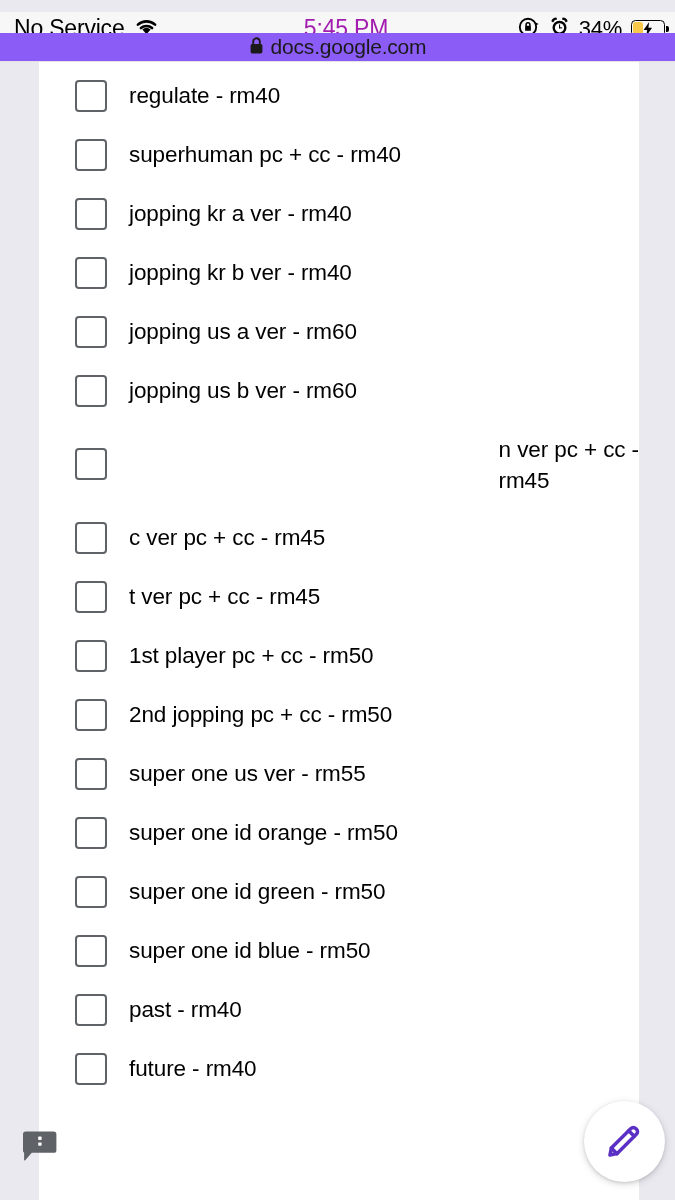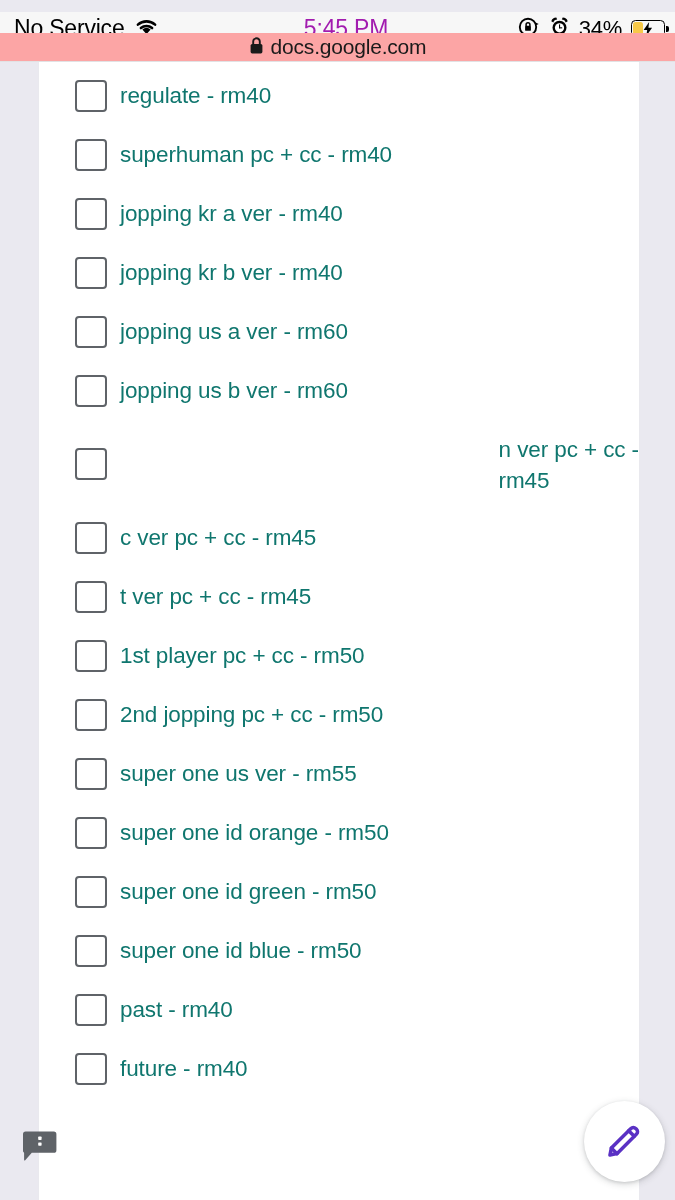--- a/index.html
+++ b/index.html
@@ -103,21 +103,21 @@
     width: 17px;
     height: 17px;
   }
 
   
   .url-bar {
     position: absolute;
     top: 33px; left: 0;
     width: 675px;
     height: 29px;
-    background: #fca5a5;
+    background: #8b5cf6;
     display: flex;
     align-items: center;
     justify-content: center;
     gap: 7px;
     z-index: 30;
     border-bottom: 1px solid #e2e2e4;
     box-sizing: border-box;
   }
   .url-text {
     font-size: 21px;
@@ -166,24 +166,24 @@
     height: 32px;
     border: 2.6px solid #5f6368;
     border-radius: 4px;
     background: #fff;
     box-sizing: border-box;
     margin-top: 6px;
   }
   .check-row.tall .checkbox { margin-top: 20px; }
 
   .check-label {
-    margin-left: 13px;
+    margin-left: 22px;
     font-size: 22.5px;
     line-height: 31px;
-    color: #0f766e;
+    color: #000000;
     letter-spacing: -0.1px;
     padding-top: 6px;
     max-width: 420px;
     white-space: pre-line;
   }
 
   
   .fab {
     position: absolute;
     right: 10px;

